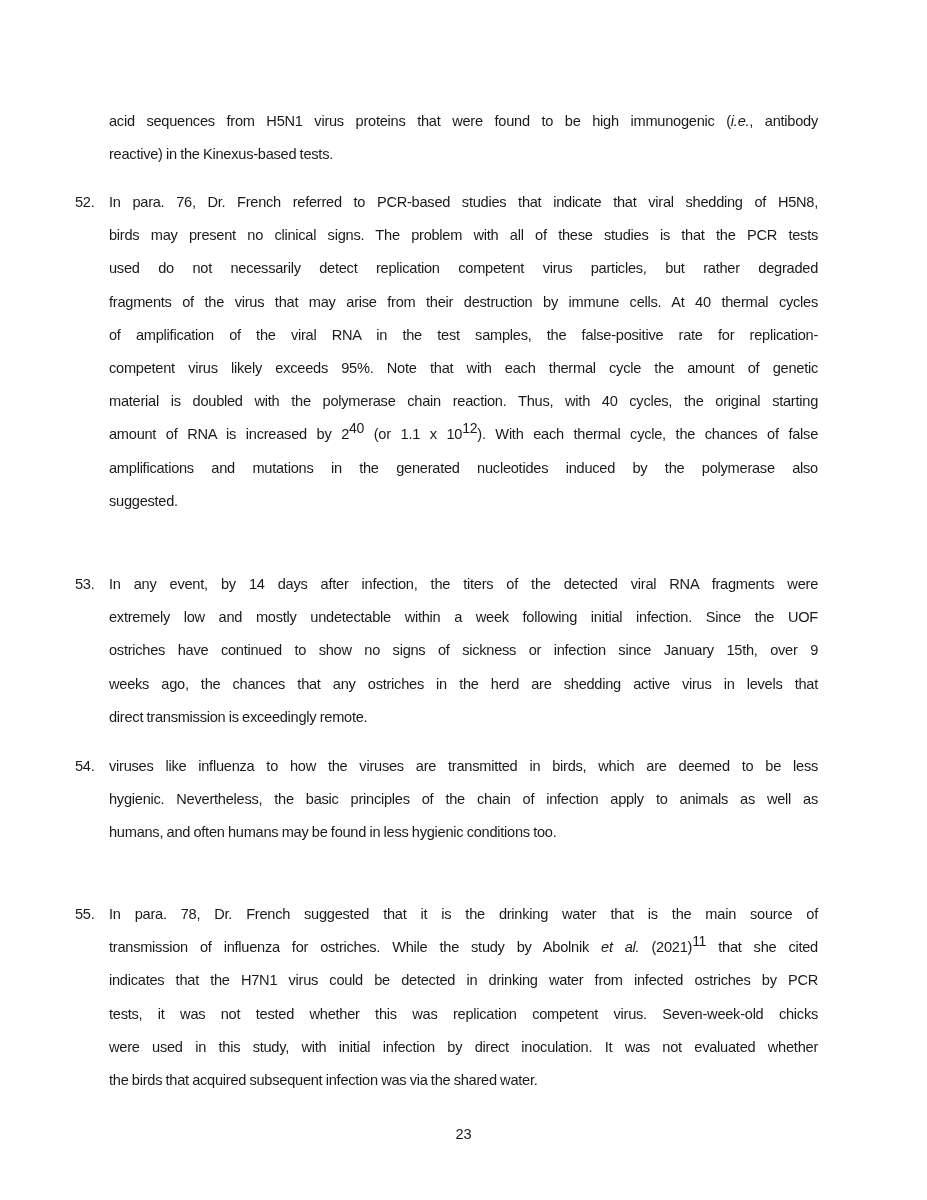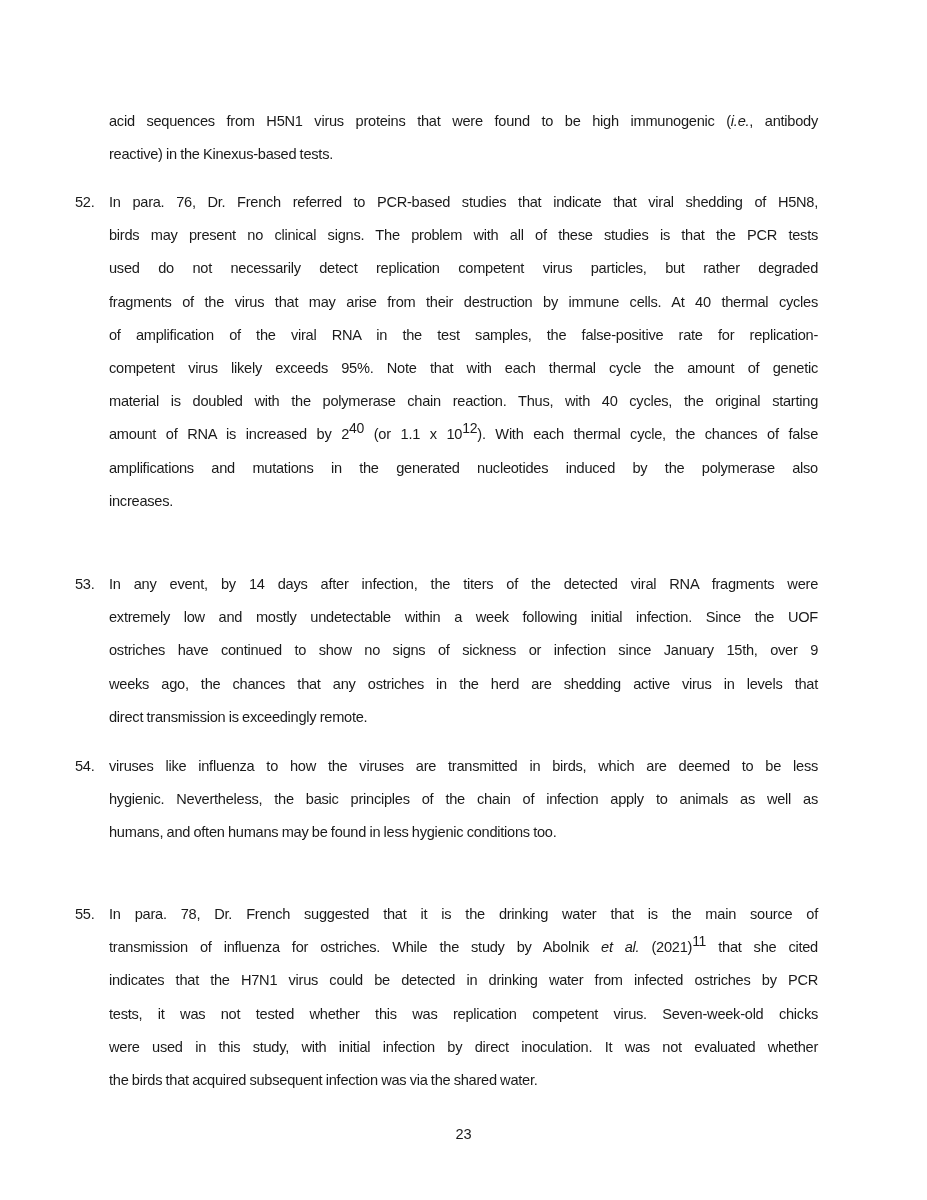--- a/index.html
+++ b/index.html
@@ -26,21 +26,21 @@
       <span class="num">52.</span>
       <span class="line">In para. 76, Dr. French referred to PCR-based studies that indicate that viral shedding of H5N8,</span>
       <span class="line">birds may present no clinical signs. The problem with all of these studies is that the PCR tests</span>
       <span class="line">used do not necessarily detect replication competent virus particles, but rather degraded</span>
       <span class="line">fragments of the virus that may arise from their destruction by immune cells. At 40 thermal cycles</span>
       <span class="line">of amplification of the viral RNA in the test samples, the false-positive rate for replication-</span>
       <span class="line">competent virus likely exceeds 95%. Note that with each thermal cycle the amount of genetic</span>
       <span class="line">material is doubled with the polymerase chain reaction. Thus, with 40 cycles, the original starting</span>
       <span class="line">amount of RNA is increased by 2<sup>40</sup> (or 1.1 x 10<sup>12</sup>). With each thermal cycle, the chances of false</span>
       <span class="line">amplifications and mutations in the generated nucleotides induced by the polymerase also</span>
-      <span class="line last">increases.</span>
+      <span class="line last">suggested.</span>
     </div>
   <div class="para" id="p1" style="top:568px">
       <span class="num">53.</span>
       <span class="line">In any event, by 14 days after infection, the titers of the detected viral RNA fragments were</span>
       <span class="line">extremely low and mostly undetectable within a week following initial infection. Since the UOF</span>
       <span class="line">ostriches have continued to show no signs of sickness or infection since January 15th, over 9</span>
       <span class="line">weeks ago, the chances that any ostriches in the herd are shedding active virus in levels that</span>
       <span class="line last">direct transmission is exceedingly remote.</span>
     </div>
   <div class="para" id="p2" style="top:750px">

